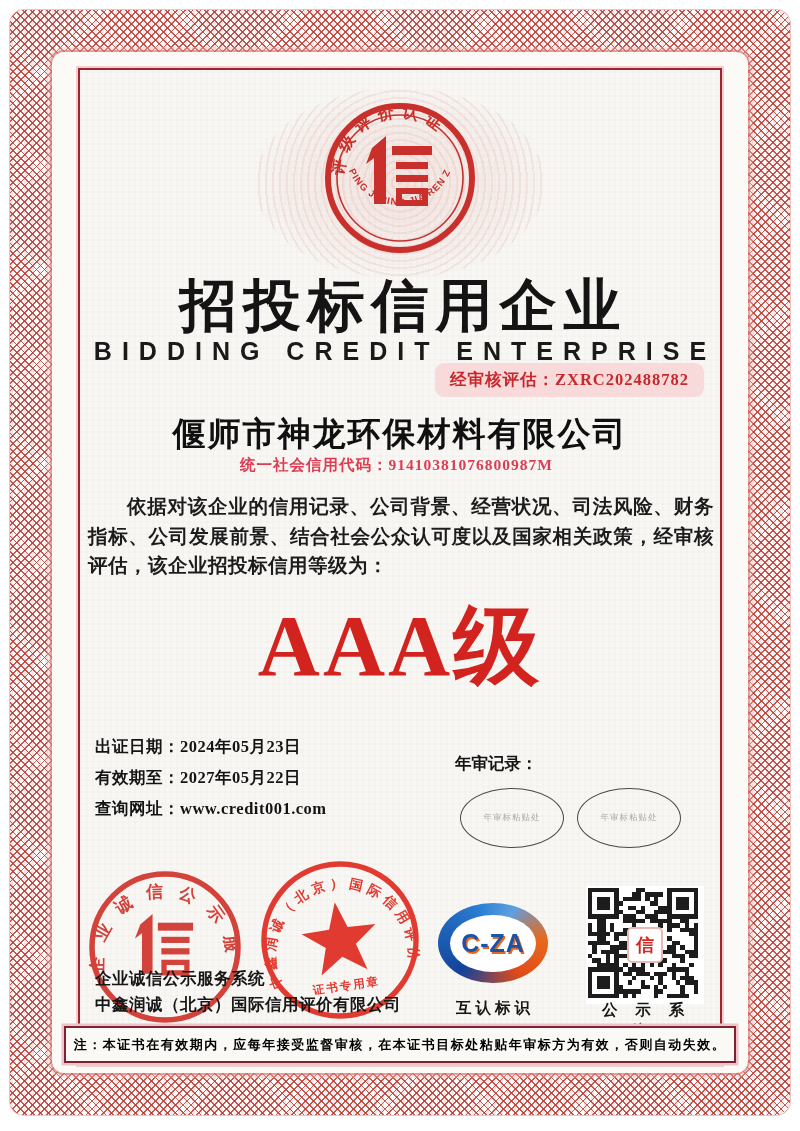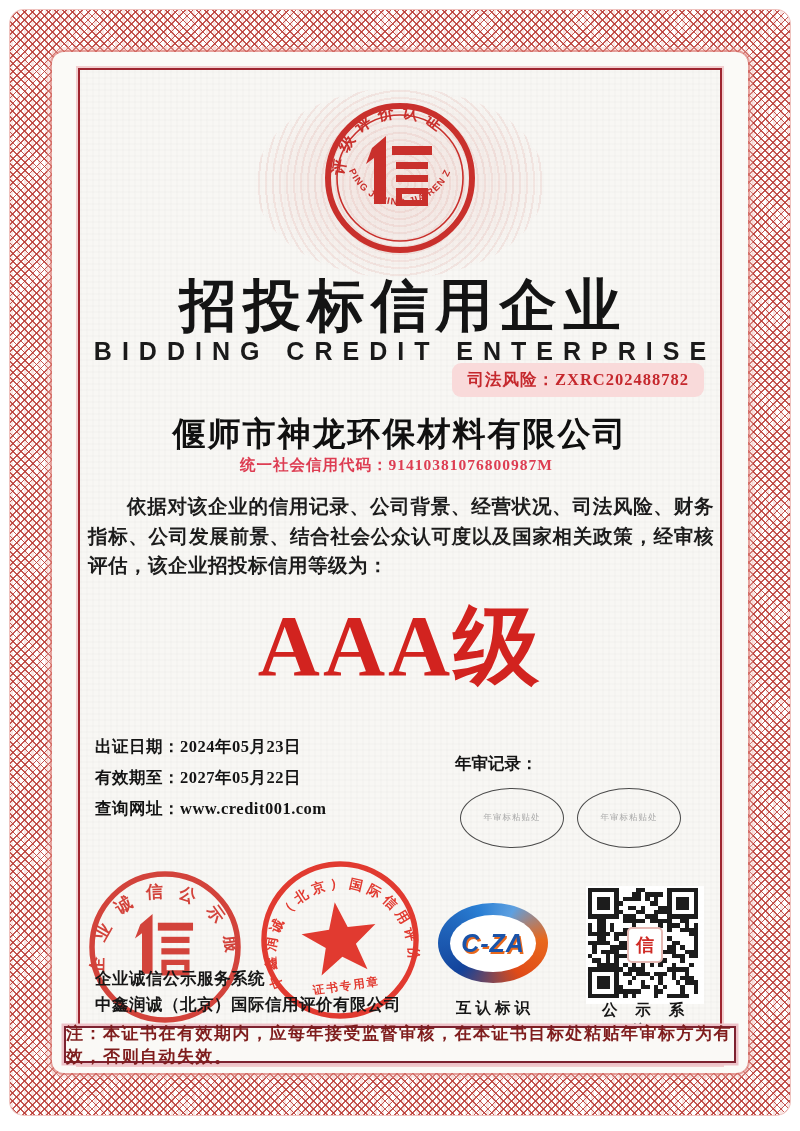--- a/index.html
+++ b/index.html
@@ -92,40 +92,40 @@
   .seal-right{position:absolute;left:260px;top:860px;width:160px;height:160px;opacity:0.92;transform:rotate(-8deg);}
   .org-lines{position:absolute;left:95px;top:966px;width:340px;z-index:5;}
   .org-line{font-size:16.5px;font-weight:bold;color:#161616;line-height:26px;letter-spacing:0.5px;}
   
   .cza{position:absolute;left:438px;top:903px;width:110px;height:80px;border-radius:50%;
     background:conic-gradient(from 230deg, #13439b, #2a7fd4 30%, #5ea0e0 45%, #e8681c 60%, #e04a17 75%, #13439b);
     display:flex;align-items:center;justify-content:center;}
   .cza-inner{width:86px;height:57px;border-radius:50%;background:#ffffff;
     display:flex;align-items:center;justify-content:center;}
   .cza-text{font-family:"Liberation Sans","DejaVu Sans",sans-serif;font-size:25px;font-weight:bold;
-    font-style:italic;color:#1a53a8;text-shadow:1.5px 1.5px 0 #e8681c;letter-spacing:1px;}
+    color:#1a53a8;text-shadow:1.5px 1.5px 0 #e8681c;letter-spacing:1px;}
   .mutual-label{position:absolute;left:433px;top:998px;width:120px;text-align:center;
     font-size:15.5px;font-weight:bold;color:#151515;letter-spacing:4px;text-indent:4px;}
   
   .qr-wrap{position:absolute;left:586px;top:886px;width:114px;height:114px;background:#ffffff;padding:2px;}
   .qr-grid{position:relative;width:110px;height:110px;display:grid;
     grid-template-columns:repeat(25,1fr);grid-template-rows:repeat(25,1fr);background:#ffffff;}
   .qr-grid div{background:transparent;}
   .qr-grid div.d{background:#1c1c1c;}
   .qr-center{position:absolute;left:41px;top:41px;width:32px;height:32px;background:#ffffff;
     border:2px solid #e6b9b4;border-radius:5px;display:flex;align-items:center;justify-content:center;
     font-size:18px;font-weight:bold;color:#cf2b26;}
   .publicity-label{position:absolute;left:580px;top:1000px;width:126px;text-align:center;
     font-size:15.5px;font-weight:bold;color:#151515;letter-spacing:7px;text-indent:7px;}
   
   .note-bar{
     position:absolute;left:64px;right:64px;top:1026px;height:33px;
     border:2.5px solid #7d2230;box-shadow:0 0 0 2.5px #eec3c9;background:#faf9f6;
     display:flex;align-items:center;justify-content:center;
-    font-size:17px;font-weight:bold;color:#7f1d1d;letter-spacing:1.5px;
+    font-size:13px;font-weight:bold;color:#000000;letter-spacing:1.5px;
   }
 </style>
 </head>
 <body>
 
 <div class="page">
 
   <div class="lace-band"></div>
   <div class="lace-hole"></div>
   <div class="inner-area"></div>
@@ -151,21 +151,21 @@
         <rect x="68" y="44" width="40" height="9"></rect>
         <rect x="72" y="60" width="32" height="7"></rect>
         <rect x="72" y="73" width="32" height="7"></rect>
         <path d="M72 86 h32 v18 h-32 z M78 92 v6 h20 v-6 z" fill-rule="evenodd"></path>
       </g>
     </svg>
   </div>
 
   <div class="title">招投标信用企业</div>
   <div class="subtitle">BIDDING CREDIT ENTERPRISE</div>
-  <div class="credit-badge">司法风险：ZXRC202488782</div>
+  <div class="credit-badge">经审核评估：ZXRC202488782</div>
 
   <div class="company">偃师市神龙环保材料有限公司</div>
   <div class="uscc">统一社会信用代码：91410381076800987M</div>
 
   <div class="body-par">依据对该企业的信用记录、公司背景、经营状况、司法风险、财务指标、公司发展前景、结合社会公众认可度以及国家相关政策，经审核评估，该企业招投标信用等级为：</div>
 
   <div class="grade">AAA级</div>
 
   <div class="fields">
     <div class="field-line"><span>出证日期：</span><span>2024年05月23日</span></div>

